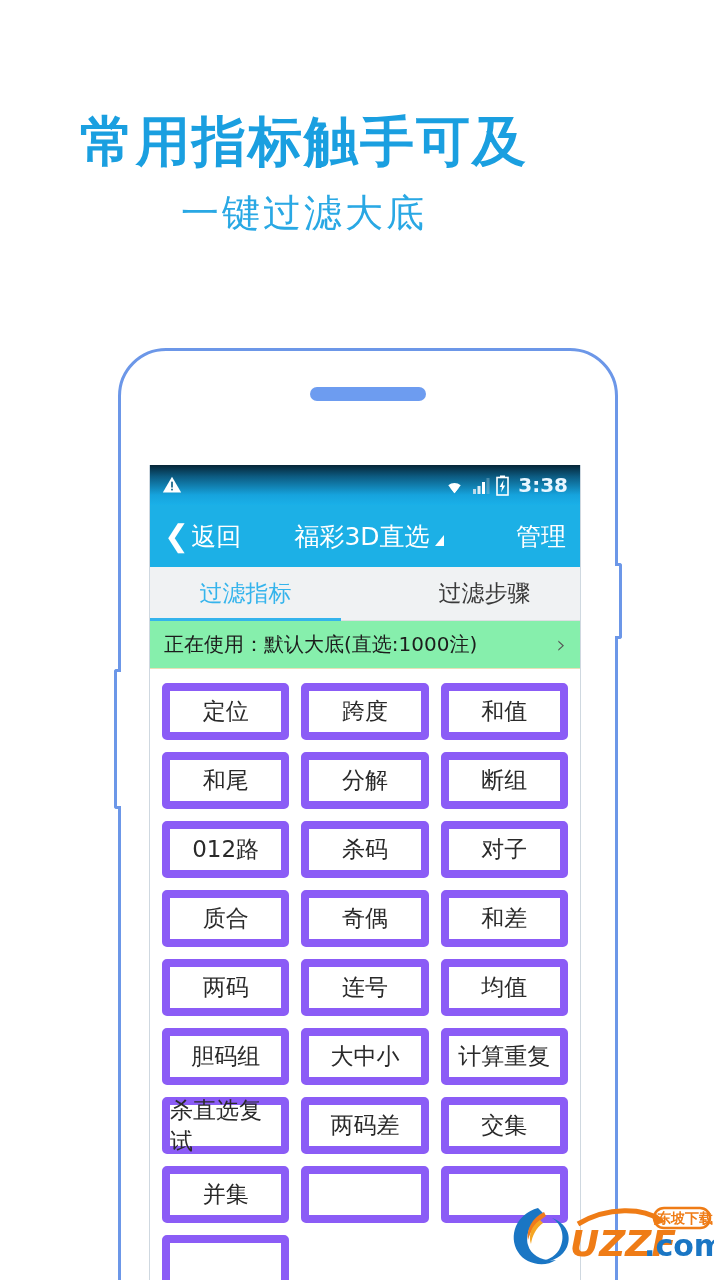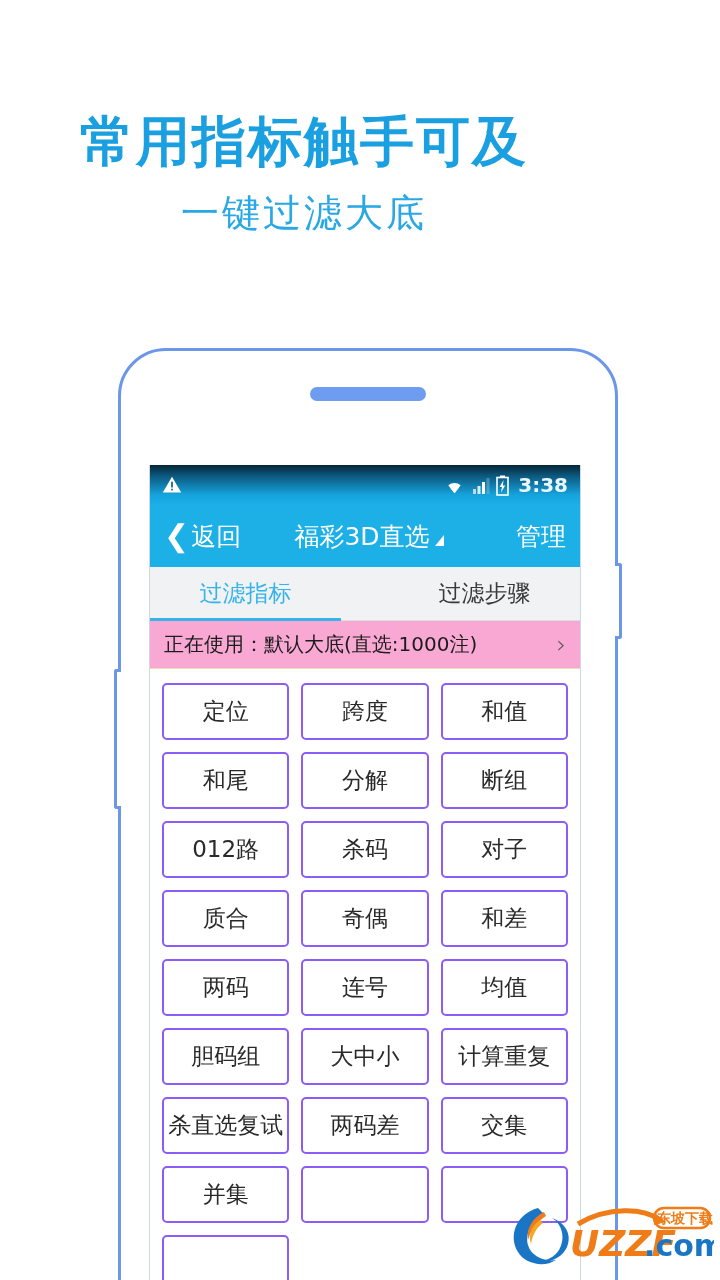--- a/index.html
+++ b/index.html
@@ -179,21 +179,21 @@
     content: "";
     position: absolute;
     left: 0; right: 0; bottom: -1px;
     height: 3px;
     background: #35b4ec;
   }
 
   
   .banner {
     height: 48px;
-    background: #f9a8d4;
+    background: #86efac;
     display: flex;
     align-items: center;
     padding: 4px 14px;
     border-bottom: 1px solid #ecdfb6;
     gap: 24px;
   }
   .banner-text {
     flex: 1;
     font-size: 20px;
     color: #1c1c1c;
@@ -208,21 +208,21 @@
   
   .grid {
     padding: 14px 12px 0 12px;
     display: flex;
     flex-wrap: wrap;
     gap: 12px 12px;
   }
   .cell {
     width: calc((100% - 24px) / 3);
     height: 57px;
-    border: 2px solid #8b5cf6;
+    border: 8px solid #8b5cf6;
     border-radius: 5px;
     background: #ffffff;
     display: flex;
     align-items: center;
     justify-content: center;
     font-size: 23px;
     color: #2a2a2a;
   }
 
   

